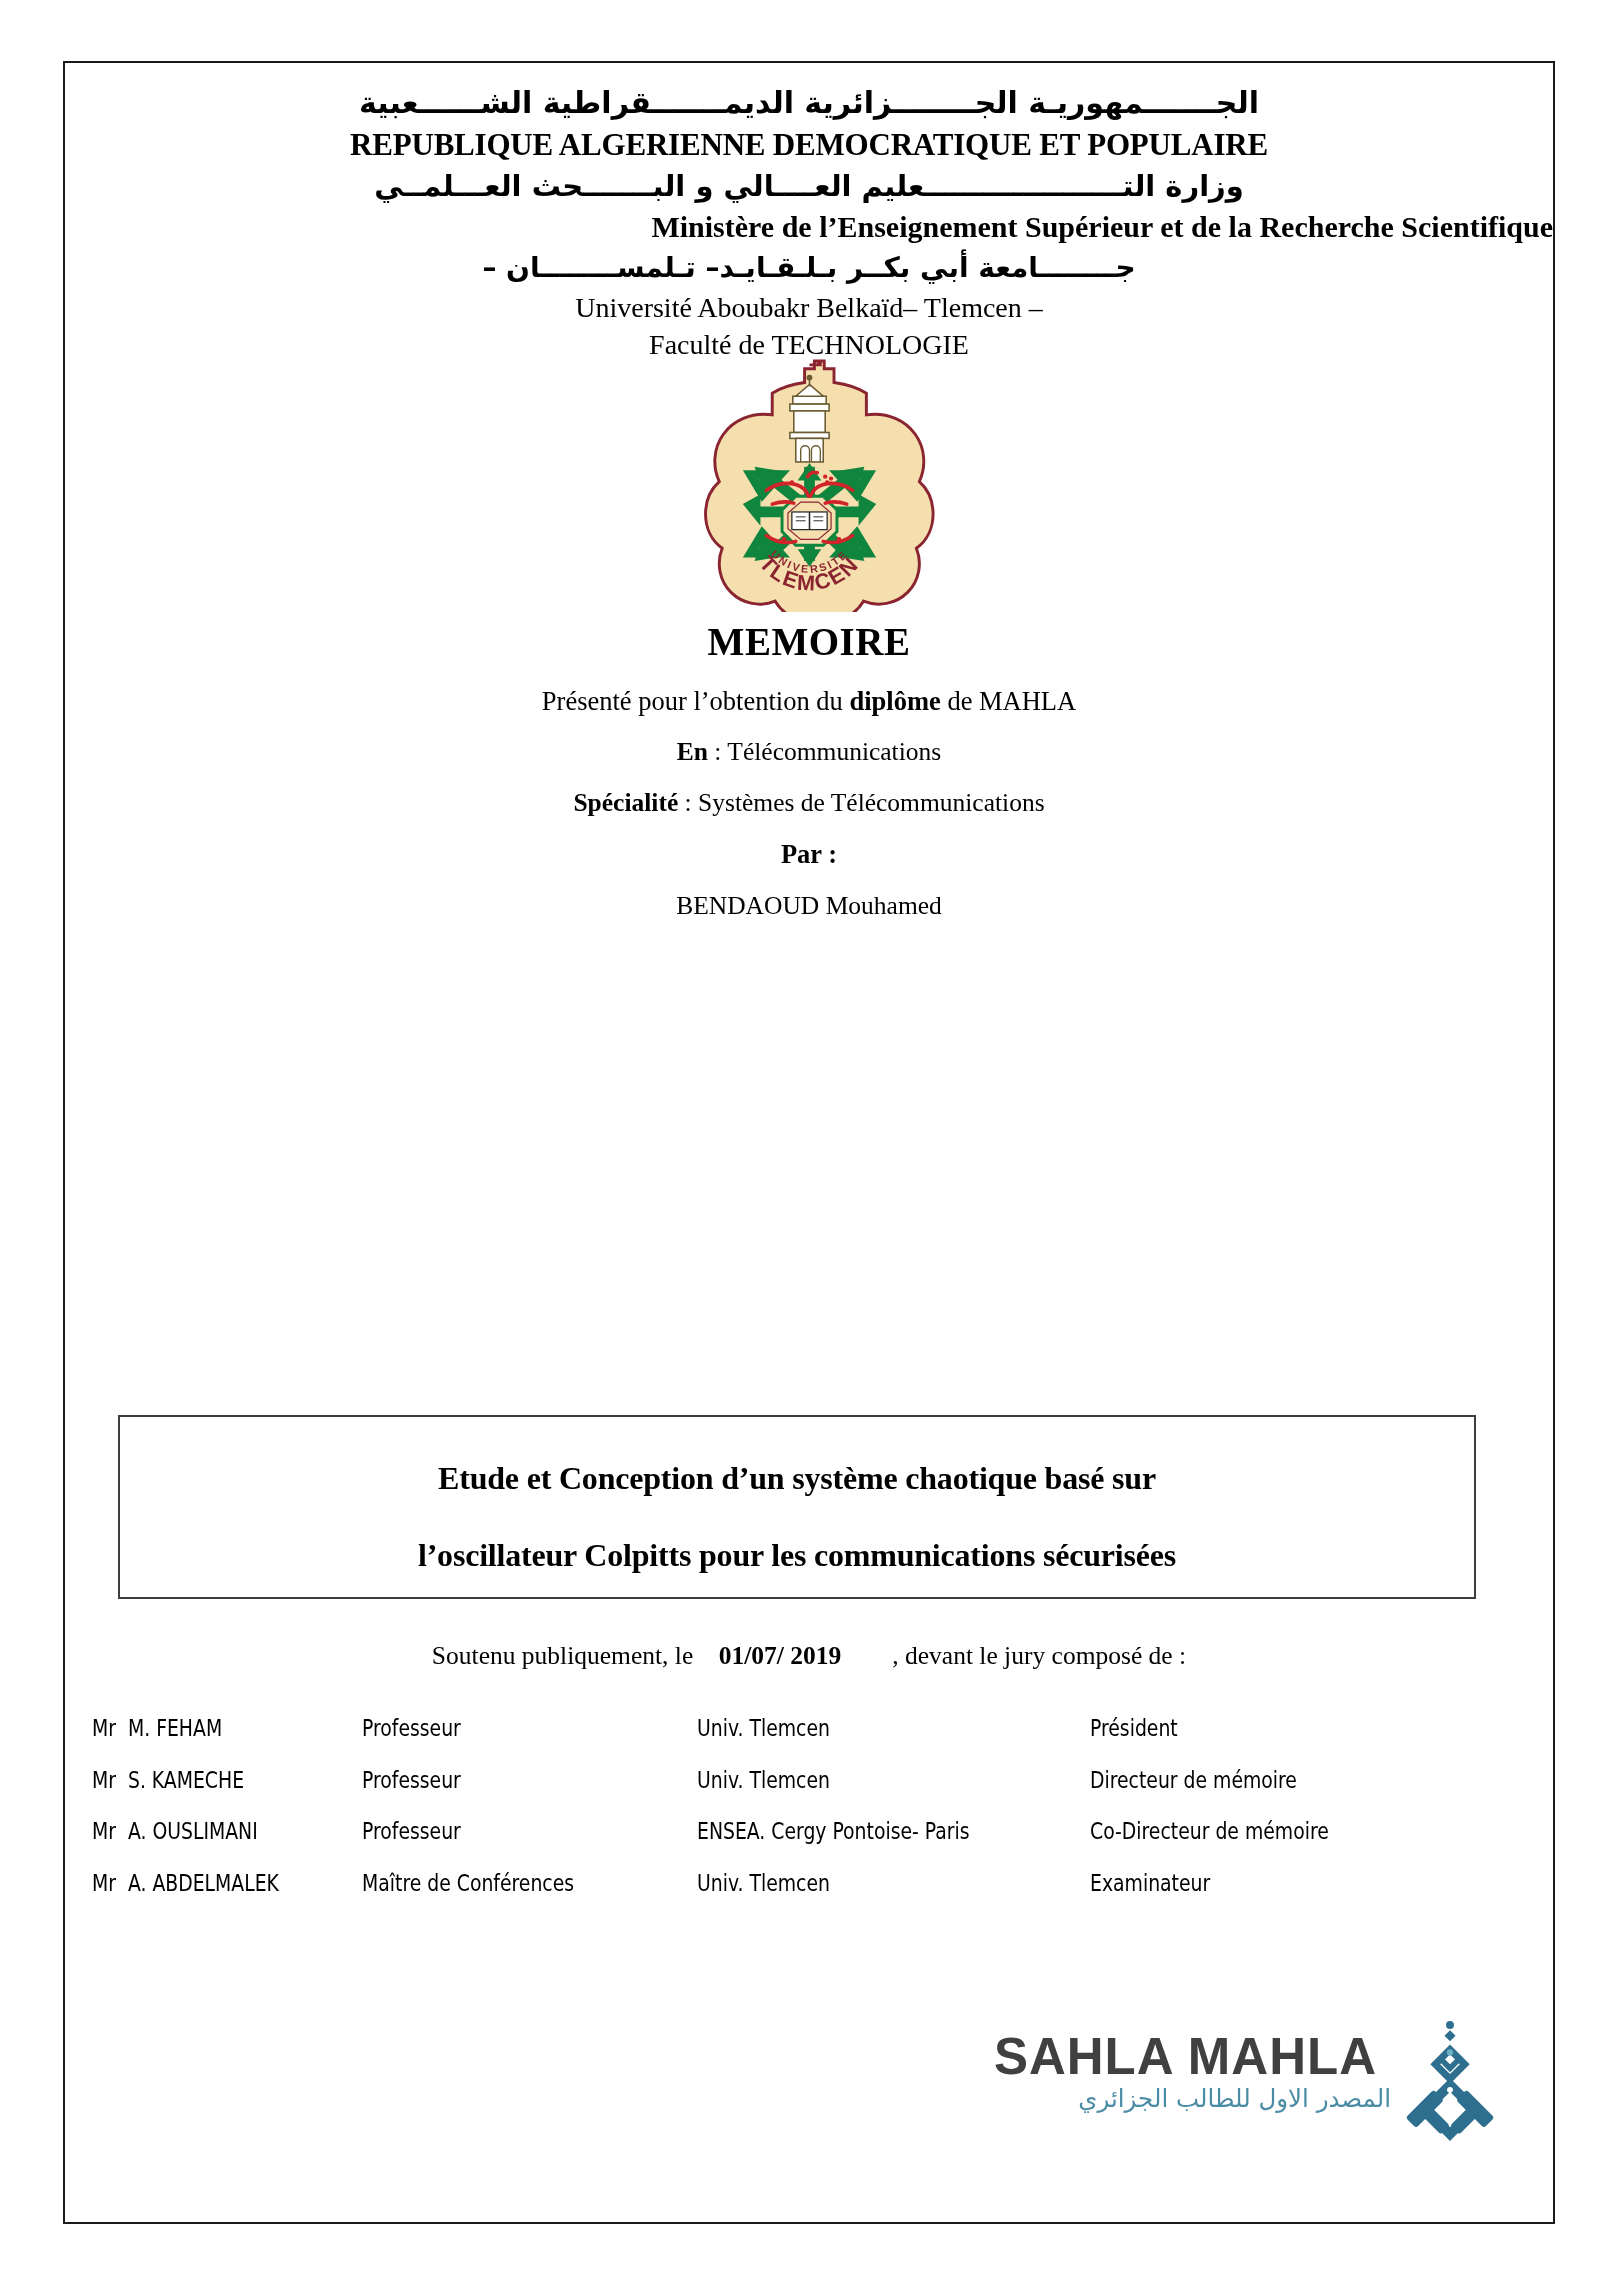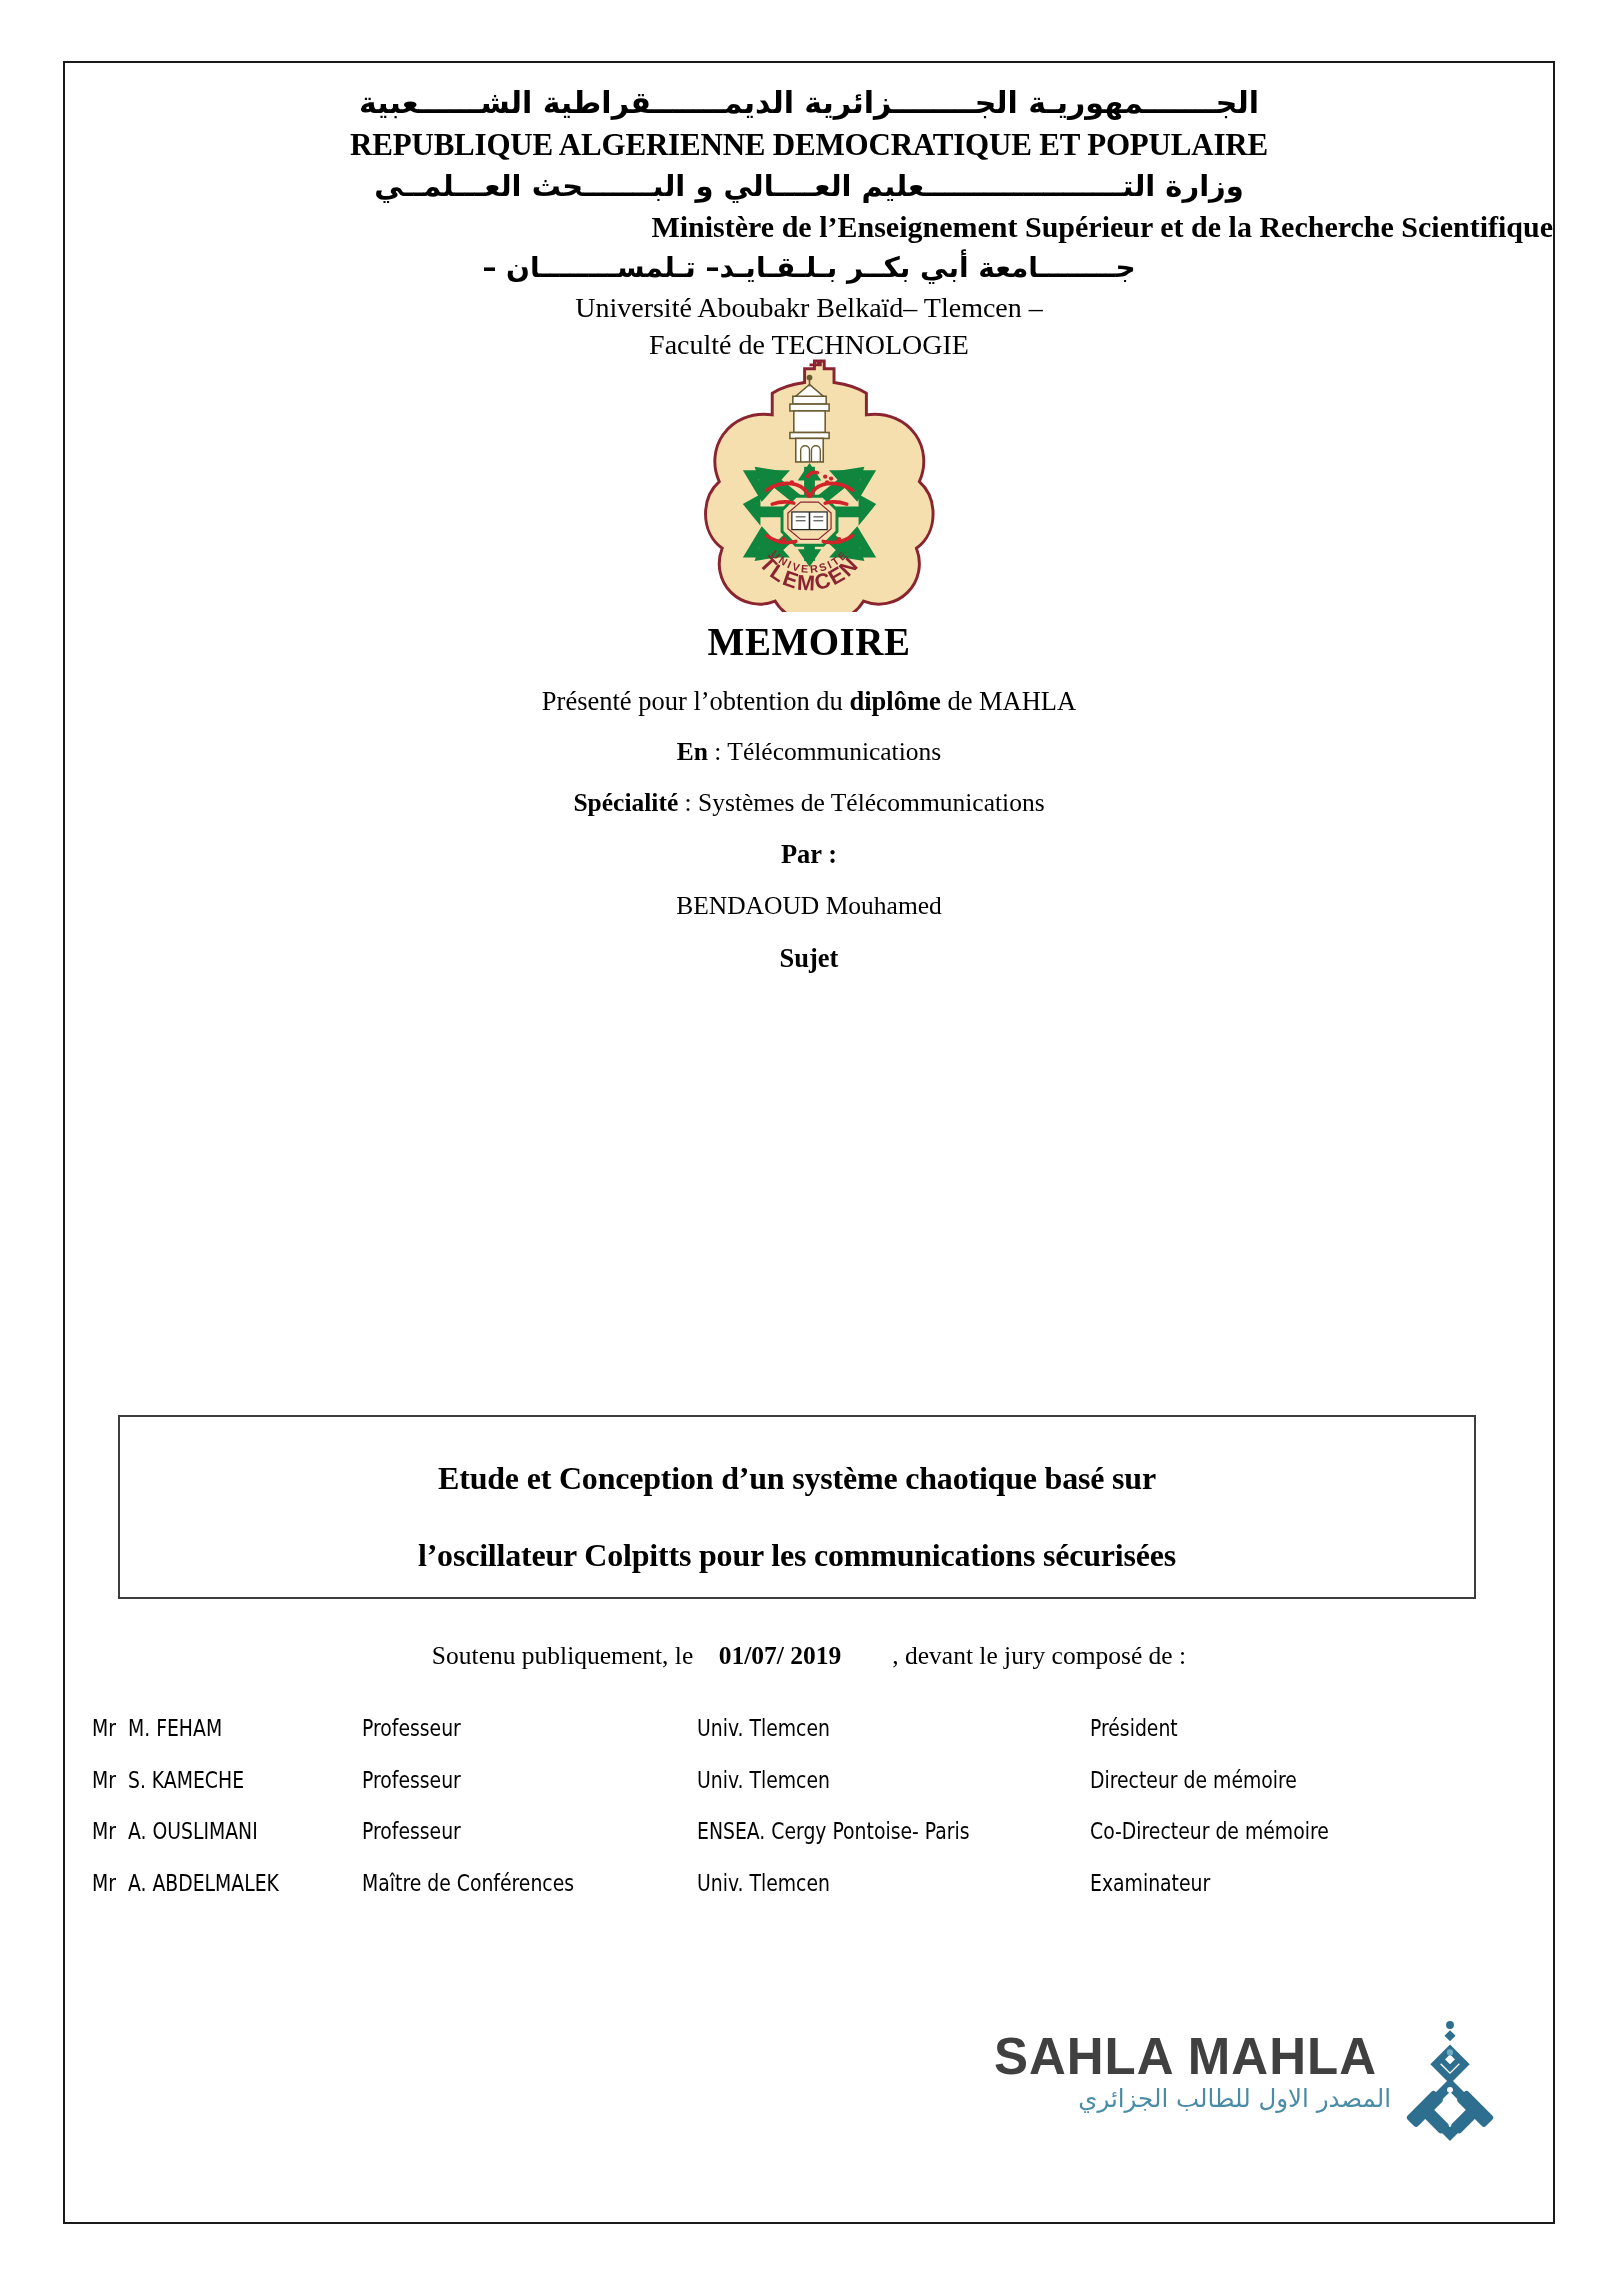--- a/index.html
+++ b/index.html
@@ -344,21 +344,20 @@
     <div class="ctr t-en">
       <b>En</b><span> : Télécommunications</span>
     </div>
 
     <div class="ctr t-spec">
       <b>Spécialité</b><span> : Systèmes de Télécommunications</span>
     </div>
 
     <div class="ctr t-par">Par :</div>
     <div class="ctr t-auteur">BENDAOUD Mouhamed</div>
-    <div class="ctr t-sujet">Sujet</div>
 
     <div id="subject-box">
       <div class="line l1">Etude et Conception d’un système chaotique basé sur</div>
       <div class="line l2">l’oscillateur Colpitts pour les communications sécurisées</div>
     </div>
 
     <div id="soutenance"><span>Soutenu publiquement, le    </span><span class="date">01/07/ 2019</span><span>        , devant le jury composé de :</span></div>
 
     <table id="jury">
       <tbody>

